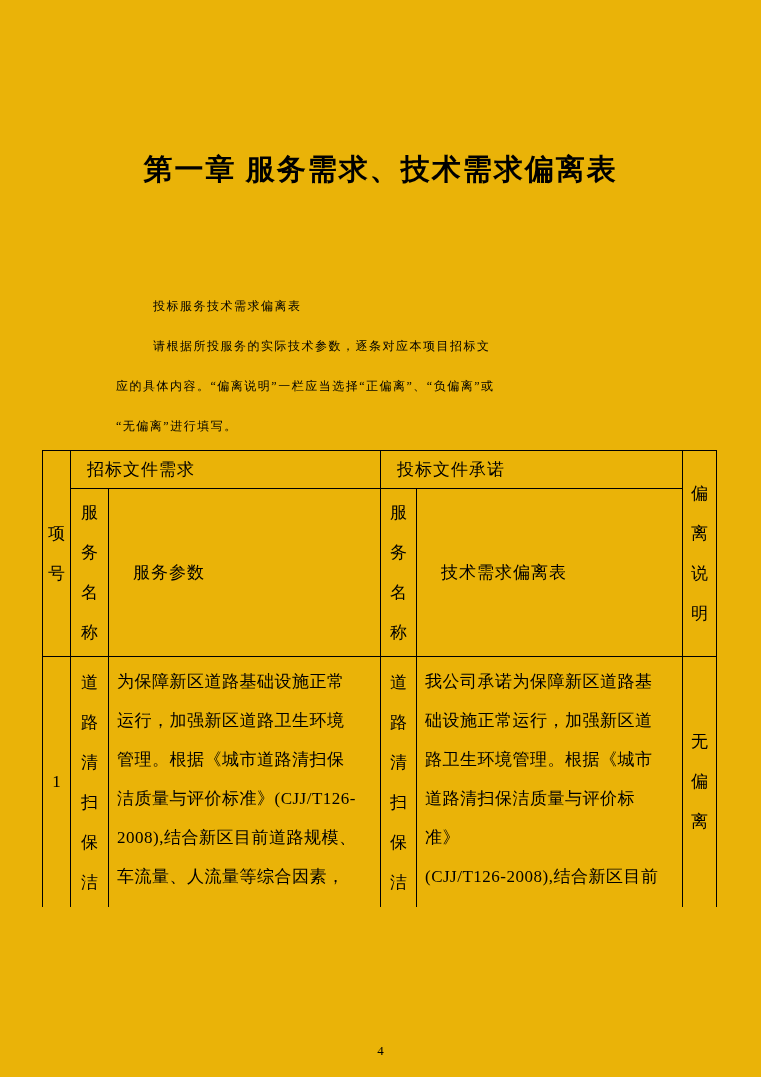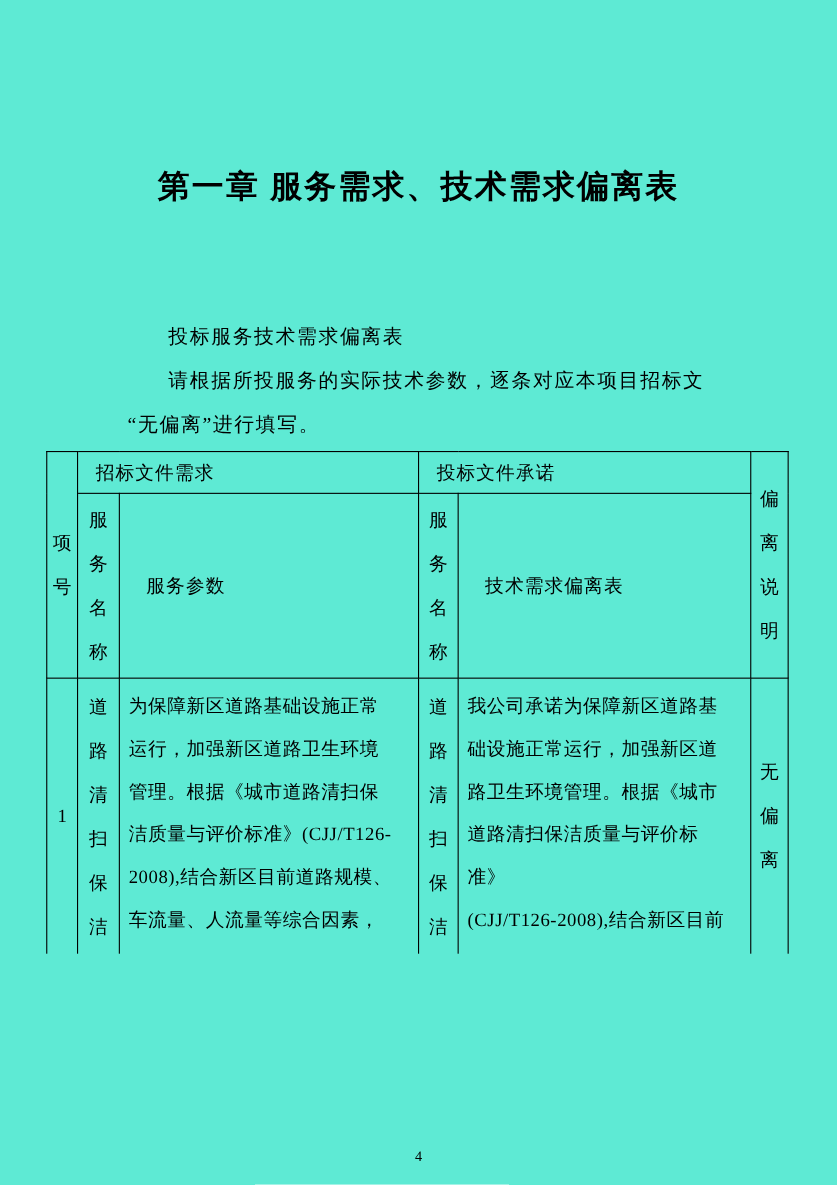--- a/index.html
+++ b/index.html
@@ -2,36 +2,36 @@
 <html><head>
 <meta charset="utf-8">
 <style>
   * { margin: 0; padding: 0; box-sizing: border-box; }
   html, body { background: #ffffff; }
   .page {
     width: 761px;
     height: 1077px;
     margin: 0 auto;
     position: relative;
-    background: #5eead4;
+    background: #eab308;
     color: #000;
     font-family: "Liberation Serif", "DejaVu Serif", serif;
     overflow: hidden;
   }
   .title {
     padding-top: 150px;
     text-align: center;
     font-size: 29px;
     font-weight: bold;
     letter-spacing: 2px;
     font-family: "Liberation Serif", "DejaVu Serif", serif;
   }
   .intro {
     margin: 96px 55px 0 116px;
-    font-size: 18px;
+    font-size: 12px;
     line-height: 40px;
     letter-spacing: 1.5px;
   }
   .intro .line { white-space: nowrap; }
   .intro .indent { text-indent: 37px; }
   table.dev {
     border-collapse: collapse;
     table-layout: fixed;
     width: 674px;
     margin: 4px 0 0 42px;
@@ -83,20 +83,21 @@
 </head>
 <body>
 
 <div class="page">
 
   <h1 class="title">第一章 服务需求、技术需求偏离表</h1>
 
   <div class="intro">
     <div class="line indent">投标服务技术需求偏离表</div>
     <div class="line indent">请根据所投服务的实际技术参数，逐条对应本项目招标文</div>
+    <div class="line">应的具体内容。“偏离说明”一栏应当选择“正偏离”、“负偏离”或</div>
     <div class="line">“无偏离”进行填写。</div>
   </div>
 
   <table class="dev">
     <colgroup>
       <col style="width:28px">
       <col style="width:38px">
       <col style="width:272px">
       <col style="width:36px">
       <col style="width:266px">

